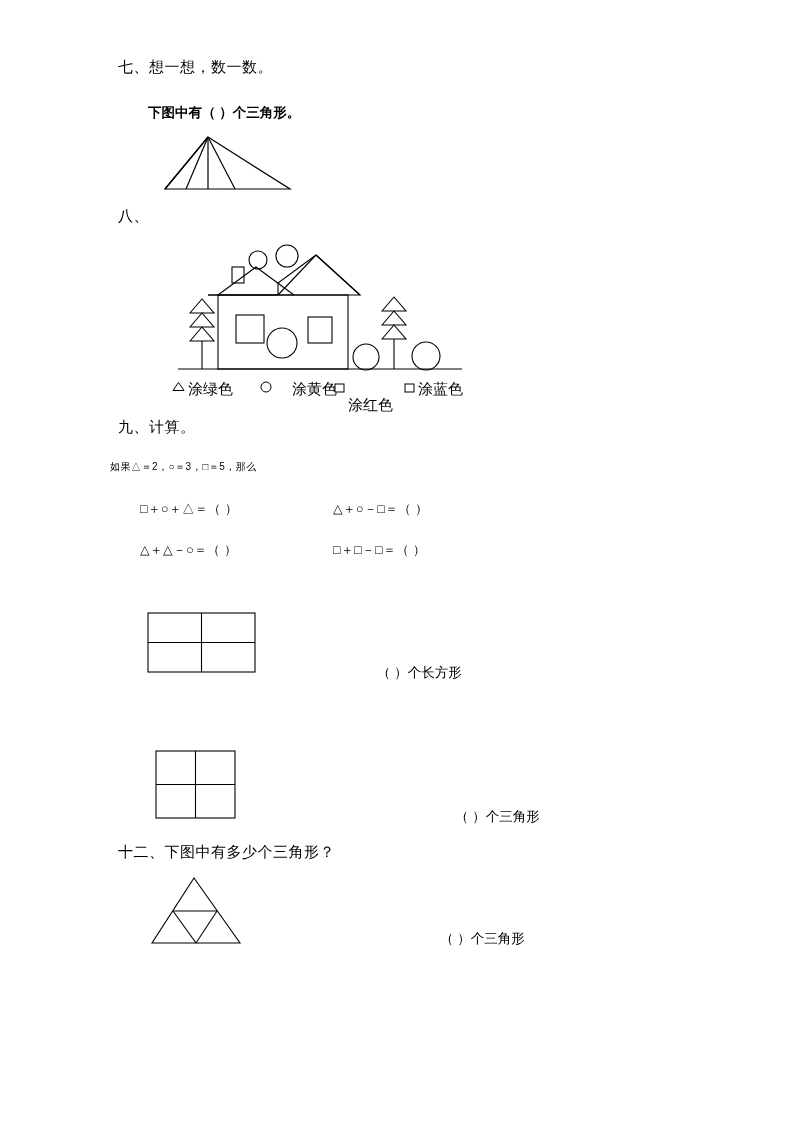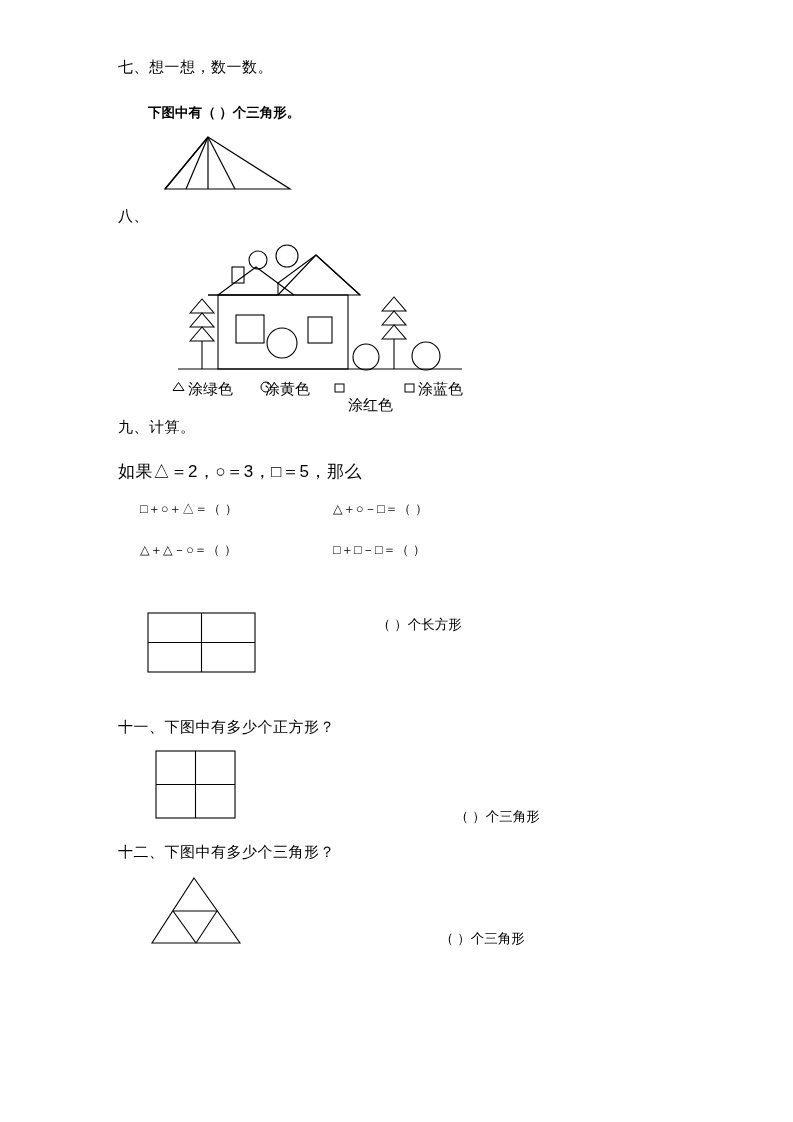--- a/index.html
+++ b/index.html
@@ -114,57 +114,56 @@
       <path d="M1 9.5 L6.5 1.5 L12 9.5 Z" fill="none" stroke="#000" stroke-width="1"></path>
     </svg>
   </div>
   <div class="small-text" style="left:188px; top:380px;">涂绿色</div>
 
   <div class="fig" style="left:260px; top:381px;">
     <svg width="12" height="12" viewBox="0 0 12 12">
       <circle cx="6" cy="6" r="5" fill="none" stroke="#000" stroke-width="1"></circle>
     </svg>
   </div>
-  <div class="small-text" style="left:265px; top:380px;">涂黄色</div>
+  <div class="small-text" style="left:292px; top:380px;">涂黄色</div>
 
   <div class="fig" style="left:334px; top:383px;">
     <svg width="11" height="10" viewBox="0 0 11 10">
       <rect x="1" y="1" width="9" height="8" fill="none" stroke="#000" stroke-width="1"></rect>
     </svg>
   </div>
   <div class="small-text" style="left:348px; top:380px;margin-top:16px;">涂红色</div>
 
   <div class="fig" style="left:404px; top:383px;">
     <svg width="11" height="10" viewBox="0 0 11 10">
       <rect x="1" y="1" width="9" height="8" fill="none" stroke="#000" stroke-width="1"></rect>
     </svg>
   </div>
   <div class="small-text" style="left:418px; top:380px;">涂蓝色</div>
 
   <div class="sec-title" style="left:118px; top:418px;">九、计算。</div>
-  <div class="eq-text" style="left:118px; top:460px; font-size:17px;">如果△＝2，○＝3，□＝5，那么</div>
+  <div class="eq-text" style="left:110px; top:460px; font-size:10px;">如果△＝2，○＝3，□＝5，那么</div>
 
   <div class="eq-text" style="left:140px; top:501px;">□＋○＋△＝（              ）</div>
   <div class="eq-text" style="left:333px; top:501px;">△＋○－□＝（              ）</div>
   <div class="eq-text" style="left:140px; top:542px;">△＋△－○＝（              ）</div>
   <div class="eq-text" style="left:333px; top:542px;">□＋□－□＝（              ）</div>
 
 
   <div class="fig" style="left:147px; top:612px;">
     <svg width="110" height="62" viewBox="0 0 110 62">
       <g fill="none" stroke="#000" stroke-width="1.1">
         <rect x="1" y="1" width="107" height="59"></rect>
         <line x1="54.5" y1="1" x2="54.5" y2="60"></line>
         <line x1="1" y1="30.5" x2="108" y2="30.5"></line>
       </g>
     </svg>
   </div>
-  <div class="body-text" style="left:377px; top:616px;">（        ）个长方形</div>
+  <div class="body-text" style="left:377px; top:664px;">（        ）个长方形</div>
 
-  <div class="sec-title" style="left:118px; top:718px;">十一、下图中有多少个正方形？</div>
 
   <div class="fig" style="left:155px; top:750px;">
     <svg width="82" height="70" viewBox="0 0 82 70">
       <g fill="none" stroke="#000" stroke-width="1.1">
         <rect x="1" y="1" width="79" height="67"></rect>
         <line x1="40.5" y1="1" x2="40.5" y2="68"></line>
         <line x1="1" y1="34.5" x2="80" y2="34.5"></line>
       </g>
     </svg>
   </div>

